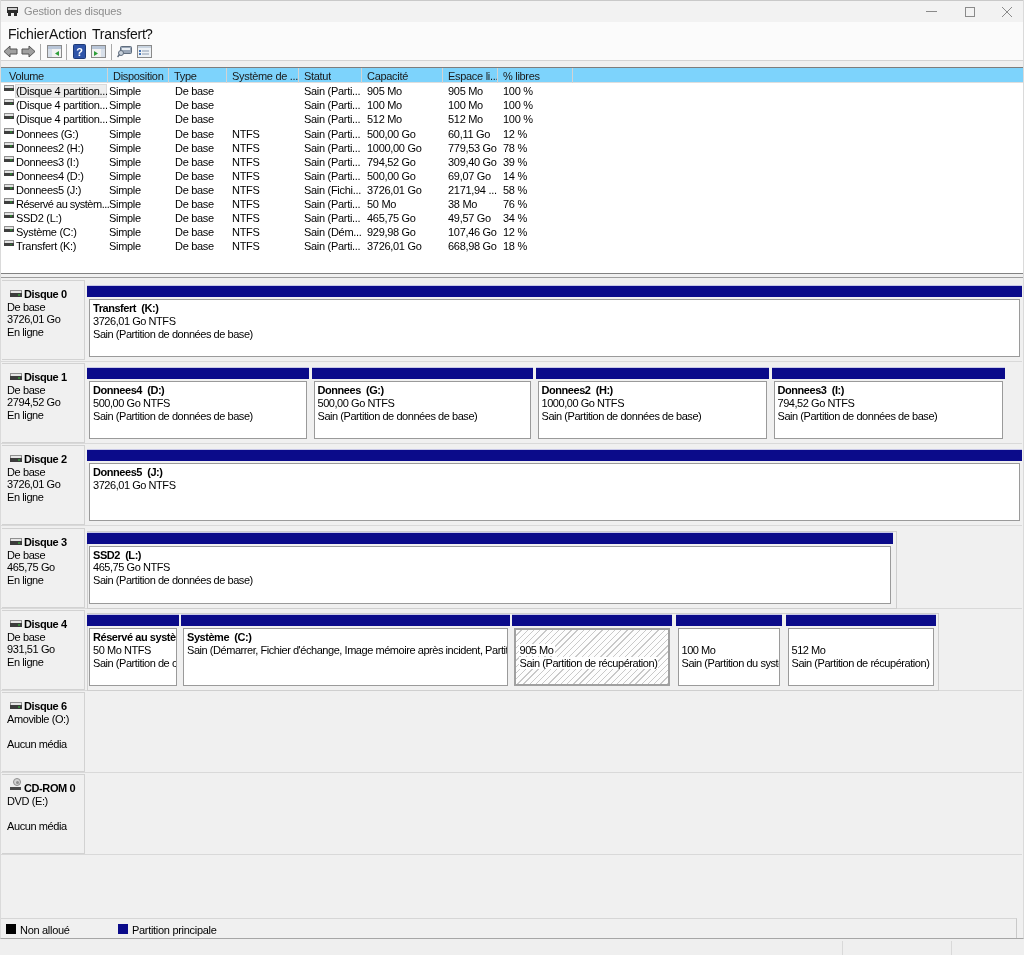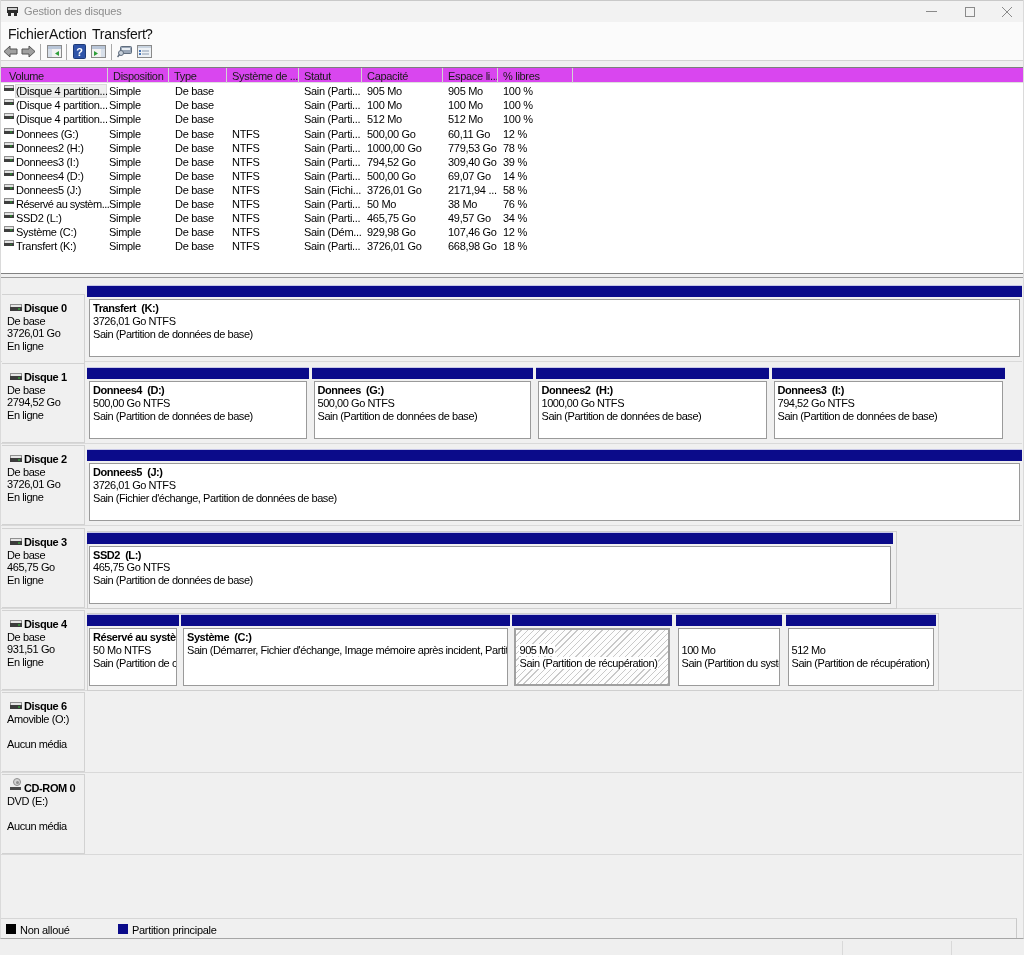--- a/index.html
+++ b/index.html
@@ -6,21 +6,21 @@
 #win{position:absolute;left:0;top:0;width:1024px;height:939px;border-left:1px solid #dadada;border-right:1px solid #dadada;border-bottom:1px solid #a6a6a6}
 #titlebar{position:absolute;left:0;top:0;width:1022px;height:22px;background:#f2f2f2;border-top:1px solid #c9c9c9}
 #title-ico{position:absolute;left:5px;top:6px;width:13px;height:9px}
 #title-txt{position:absolute;left:23px;top:4px;font-size:11px;letter-spacing:-0.1px;color:#8c8c8c}
 .capbtn{position:absolute;top:0;width:37px;height:21px}
 #menubar{position:absolute;left:0;top:22px;width:1022px;height:20px;background:#fbfbfb}
 .menu{position:absolute;top:4px;font-size:14px;letter-spacing:-0.2px;color:#111}
 #toolbar{position:absolute;left:0;top:42px;width:1022px;height:19px;background:#fbfbfb;border-bottom:1px solid #d4d4d4}
 .tsep{position:absolute;top:2px;width:1px;height:16px;background:#a8a8a8}
 #listpane{position:absolute;left:0;top:61px;width:1022px;height:213px;background:#fff;border-top:6px solid #f0f0f0;border-bottom:1px solid #828282}
-#lheader{position:absolute;left:0;top:0;width:1022px;height:16px;background:#d946ef;border-top:1px solid #7d7d7d;border-bottom:1px solid #dedede}
+#lheader{position:absolute;left:0;top:0;width:1022px;height:16px;background:#7dd3fc;border-top:1px solid #7d7d7d;border-bottom:1px solid #dedede}
 .hcell{position:absolute;top:2px;font-size:11px;letter-spacing:-0.3px;color:#1a1a1a;white-space:nowrap;overflow:hidden;height:13px}
 .hsep{position:absolute;top:0;width:1px;height:15px;background:#d3d3d3}
 .vrow{position:absolute;left:0;width:1022px;height:14px}
 .vrow span{position:absolute;top:0;font-size:11px;letter-spacing:-0.3px;line-height:14px;color:#000;white-space:nowrap;overflow:hidden;height:14px}
 .vico{position:absolute;left:3px;top:3px;width:10px;height:8px}
 .vico i{position:absolute;display:block}
 .cv{left:15px;width:91px}.cd{left:108px;width:53px}.ct{left:174px;width:50px}.cs{left:231px;width:64px}.cst{left:303px;width:61px}.cc{left:366px;width:73px}.ce{left:447px;width:52px}.cp{left:502px;width:67px}
 #diskpane{position:absolute;left:0;top:277px;width:1022px;height:640px;background:#f0f0f0;border-top:1px solid #9d9d9d}
 .drow-sep{position:absolute;left:0;width:1021px;height:1px;background:#d9d9d9}
 .dbox{position:absolute;left:1px;width:83px;height:80px;background:#f0f0f0;border:1px solid #d2d2d2;border-left:none;font-size:11px;letter-spacing:-0.4px}
@@ -314,21 +314,21 @@
 <div id="diskpane">
 <div class="drow-sep" style="top:83.0px"></div>
 <div class="drow-sep" style="top:165.2px"></div>
 <div class="drow-sep" style="top:247.4px"></div>
 <div class="drow-sep" style="top:329.6px"></div>
 <div class="drow-sep" style="top:411.8px"></div>
 <div class="drow-sep" style="top:494.0px"></div>
 <div class="drow-sep" style="top:576.2px"></div>
 <div class="cont" style="left:86px;top:252.6px;width:810px"></div>
 <div class="cont" style="left:86px;top:334.8px;width:852px"></div>
-<div class="dbox" style="top:16px">
+<div class="dbox" style="top:2px">
         <span class="dico">
           <i style="left:0;top:0;width:12px;height:4px;background:#e6e6e6;border:1px solid #8f8f8f;border-bottom:none"></i>
           <i style="left:0;top:3px;width:12px;height:4px;background:#3c3c3c"></i>
           <i style="right:2px;top:4px;width:2px;height:2px;background:#39843c"></i>
         </span>
         <div class="nm">Disque 0</div>
         <div class="l2">De base</div>
         <div class="l3">3726,01 Go</div>
         <div class="l4">En ligne</div>
       </div>
@@ -392,21 +392,20 @@
         <div class="nm">Disque 2</div>
         <div class="l2">De base</div>
         <div class="l3">3726,01 Go</div>
         <div class="l4">En ligne</div>
       </div>
 <div class="cell" style="left:86.0px;top:167.4px;width:936.0px">
         <div class="cbar"></div>
         <div class="cbody">
           <div><b>Donnees5&nbsp; (J:)</b></div>
           <div>3726,01 Go NTFS</div>
-          <div>Sain (Fichier d'échange, Partition de données de base)</div>
         </div>
       </div>
 <div class="dbox" style="top:249.6px">
         <span class="dico">
           <i style="left:0;top:0;width:12px;height:4px;background:#e6e6e6;border:1px solid #8f8f8f;border-bottom:none"></i>
           <i style="left:0;top:3px;width:12px;height:4px;background:#3c3c3c"></i>
           <i style="right:2px;top:4px;width:2px;height:2px;background:#39843c"></i>
         </span>
         <div class="nm">Disque 3</div>
         <div class="l2">De base</div>

